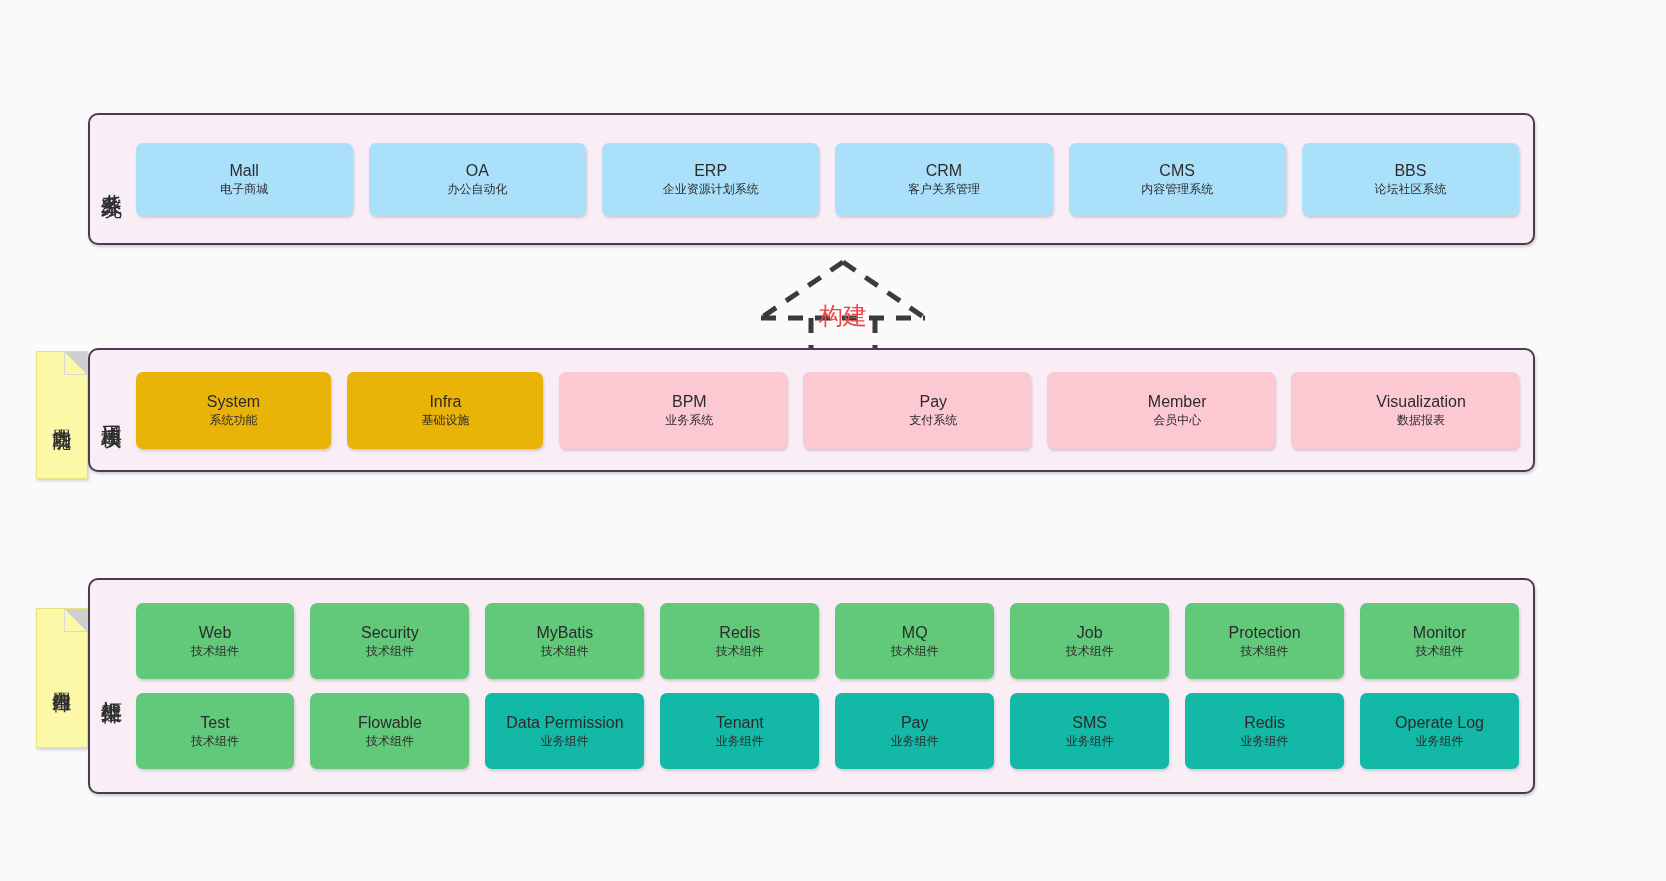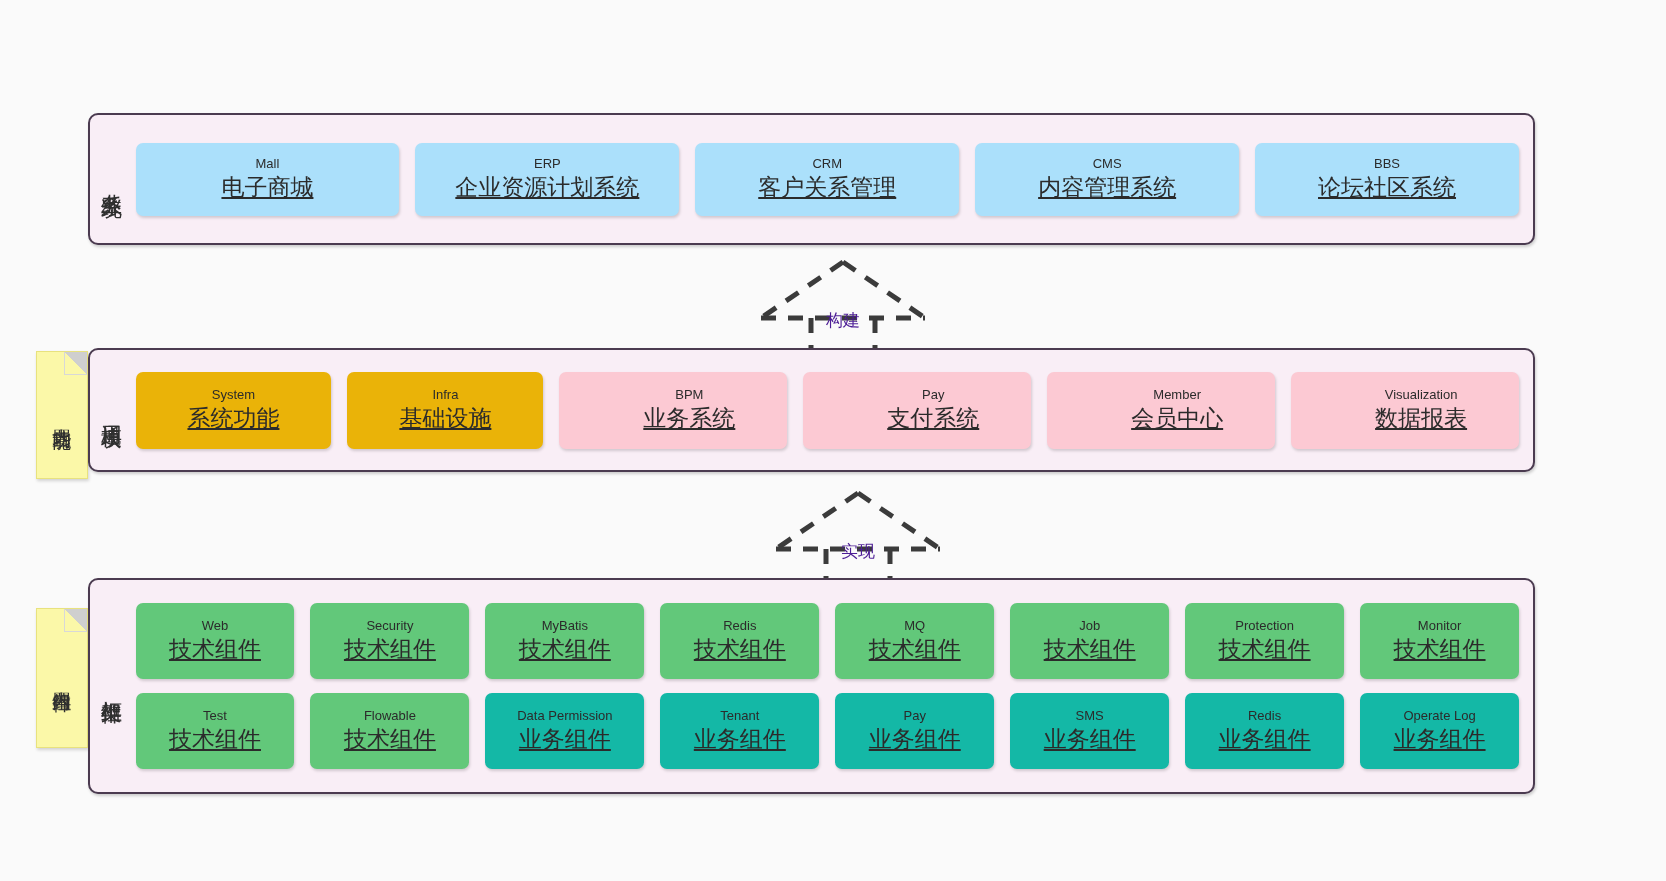--- a/index.html
+++ b/index.html
@@ -71,29 +71,28 @@
     display: flex;
     flex-direction: column;
     align-items: center;
     justify-content: center;
     text-align: center;
     box-shadow: 1px 2px 3px rgba(0,0,0,0.16);
     box-sizing: border-box;
     padding: 6px 4px;
   }
   .box .t1 {
-    font-size: 13px;
+    font-size: 16px;
     line-height: 1.30;
     color: #2b2b2b;
   }
   .box .t2 {
-    font-size: 23px;
+    font-size: 12px;
     line-height: 1.30;
     color: #2b2b2b;
-    text-decoration: underline;
   }
 
   .box.blue        { background: #abe0fb; }
   .box.red         { background: #eab308; }
   .box.pink        { background: #fcc9d3; padding-left: 36px; }
   .box.green       { background: #62c87a; }
   .box.lightgreen  { background: #14b8a6; }
 
   
   #layer-business { left: 88px; top: 113px; width: 1447px; height: 132px; }
@@ -145,42 +144,46 @@
     position: absolute;
     width: 180px;
     height: 100px;
   }
   .arrow svg { display: block; overflow: visible; }
   .arrow .arrow-label {
     position: absolute;
     left: 50%;
     transform: translateX(-50%);
     bottom: 24px;
-    font-size: 17px;
-    color: #4c1d95;
+    font-size: 24px;
+    color: #ef4444;
     background: transparent;
     padding: 0 2px;
     user-select: none;
     white-space: nowrap;
   }
   #arrow-build   { left: 753px; top: 256px; }
   #arrow-realize { left: 768px; top: 487px; }
 </style>
 </head>
 <body>
 
 <div class="canvas">
 
   <div class="layer" id="layer-business">
     <div class="layer-title">业务系统</div>
     <div class="layer-body">
       <div class="box-row">
         <div class="box blue">
           <div class="t1">Mall</div>
           <div class="t2">电子商城</div>
+        </div>
+        <div class="box blue">
+          <div class="t1">OA</div>
+          <div class="t2">办公自动化</div>
         </div>
         <div class="box blue">
           <div class="t1">ERP</div>
           <div class="t2">企业资源计划系统</div>
         </div>
         <div class="box blue">
           <div class="t1">CRM</div>
           <div class="t2">客户关系管理</div>
         </div>
         <div class="box blue">
@@ -237,31 +240,20 @@
           <div class="t2">会员中心</div>
         </div>
         <div class="box pink">
           <div class="t1">Visualization</div>
           <div class="t2">数据报表</div>
         </div>
       </div>
     </div>
   </div>
 
-  <div class="arrow" id="arrow-realize">
-    <svg width="180" height="100" viewBox="0 0 180 100" fill="none">
-      <path d="M 90 6 L 172 62" stroke="#3b3b3b" stroke-width="5" stroke-dasharray="15 12" fill="none"></path>
-      <path d="M 90 6 L 8 62" stroke="#3b3b3b" stroke-width="5" stroke-dasharray="15 12" fill="none"></path>
-      <path d="M 8 62 L 172 62" stroke="#3b3b3b" stroke-width="5" stroke-dasharray="15 12" fill="none"></path>
-      <path d="M 58 62 L 58 100" stroke="#3b3b3b" stroke-width="5" stroke-dasharray="15 12" fill="none"></path>
-      <path d="M 122 62 L 122 100" stroke="#3b3b3b" stroke-width="5" stroke-dasharray="15 12" fill="none"></path>
-      <path d="M 58 98 L 122 98" stroke="#3b3b3b" stroke-width="5" stroke-dasharray="15 12" fill="none"></path>
-    </svg>
-    <div class="arrow-label">实现</div>
-  </div>
 
   <div class="note" id="note-framework">
     <span class="fold"></span>
     <span class="note-text">内置组件</span>
   </div>
 
   <div class="layer" id="layer-framework">
     <div class="layer-title">框架组件</div>
     <div class="layer-body">
 

